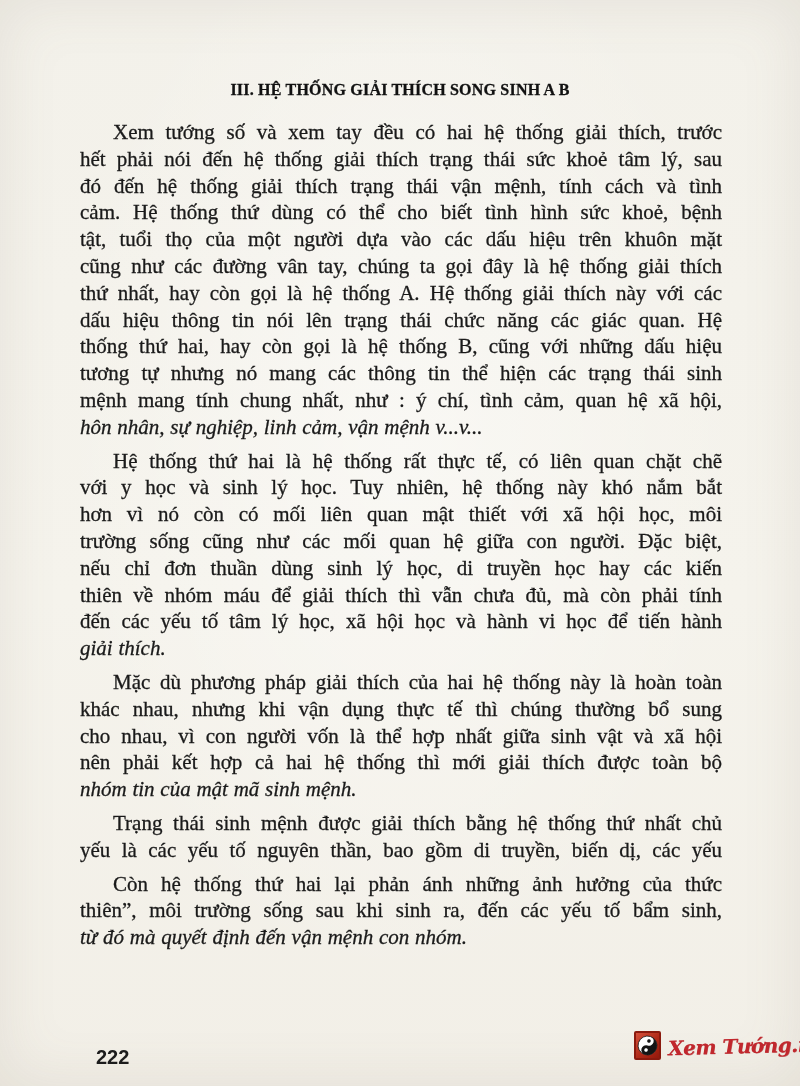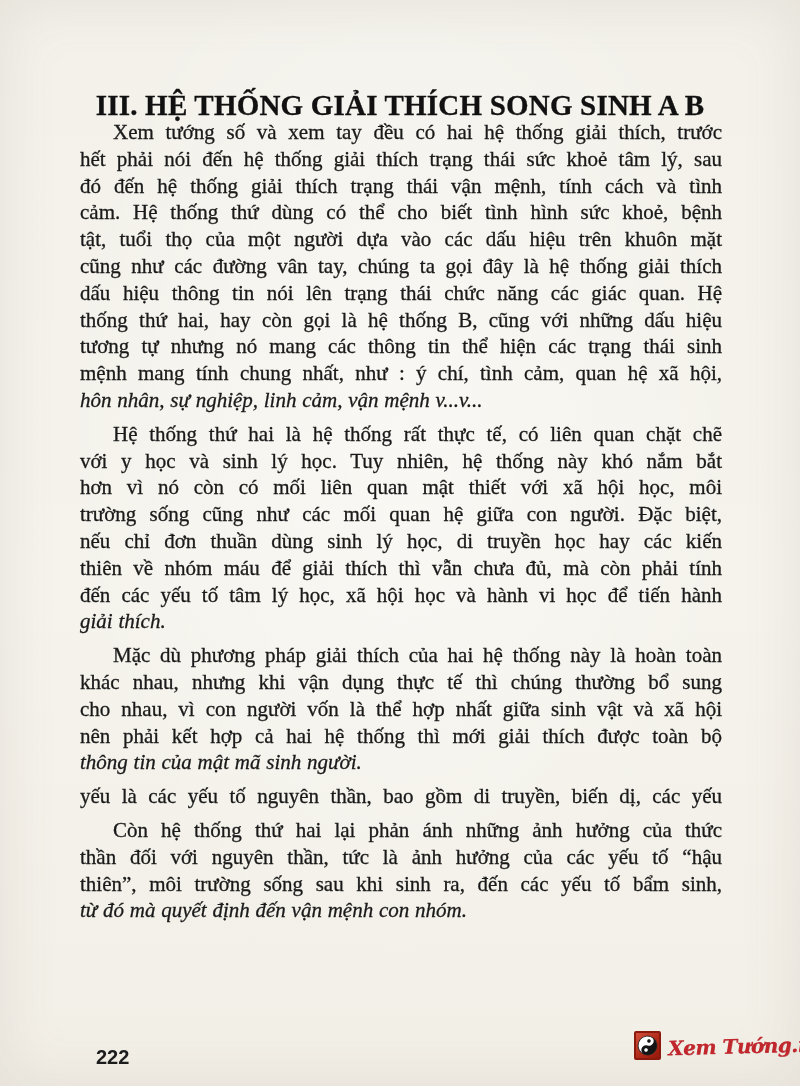--- a/index.html
+++ b/index.html
@@ -13,21 +13,21 @@
       linear-gradient(180deg, #f3f1ea 0%, #f5f3ec 55%, #f2efe7 100%);
     box-shadow:inset 0 0 60px rgba(120,110,90,0.12);
     overflow:hidden;
     font-family:"Liberation Serif","DejaVu Serif",serif;
     color:#161616;
   }
   .page-title{
     position:absolute;
     top:70px;left:0;right:0;
     text-align:center;
-    font-size:29px;
+    font-size:16px;
     font-weight:bold;
     letter-spacing:0.2px;
     color:#111;
     -webkit-text-stroke:0.3px #111;
   }
   .body-text{
     position:absolute;
     top:119px;
     left:80px;
     width:642px;
@@ -88,20 +88,21 @@
   <h1 class="page-title">III. HỆ THỐNG GIẢI THÍCH SONG SINH A B</h1>
 
   <div class="body-text">
       <div class="paragraph">
         <div class="line first">Xem tướng số và xem tay đều có hai hệ thống giải thích, trước</div>
         <div class="line">hết phải nói đến hệ thống giải thích trạng thái sức khoẻ tâm lý, sau</div>
         <div class="line">đó đến hệ thống giải thích trạng thái vận mệnh, tính cách và tình</div>
         <div class="line">cảm. Hệ thống thứ dùng có thể cho biết tình hình sức khoẻ, bệnh</div>
         <div class="line">tật, tuổi thọ của một người dựa vào các dấu hiệu trên khuôn mặt</div>
         <div class="line">cũng như các đường vân tay, chúng ta gọi đây là hệ thống giải thích</div>
+        <div class="line">thứ nhất, hay còn gọi là hệ thống A. Hệ thống giải thích này với các</div>
         <div class="line">dấu hiệu thông tin nói lên trạng thái chức năng các giác quan. Hệ</div>
         <div class="line">thống thứ hai, hay còn gọi là hệ thống B, cũng với những dấu hiệu</div>
         <div class="line">tương tự nhưng nó mang các thông tin thể hiện các trạng thái sinh</div>
         <div class="line">mệnh mang tính chung nhất, như : ý chí, tình cảm, quan hệ xã hội,</div>
         <div class="line last">hôn nhân, sự nghiệp, linh cảm, vận mệnh v...v...</div>
       </div>
       <div class="paragraph">
         <div class="line first">Hệ thống thứ hai là hệ thống rất thực tế, có liên quan chặt chẽ</div>
         <div class="line">với y học và sinh lý học. Tuy nhiên, hệ thống này khó nắm bắt</div>
         <div class="line">hơn vì nó còn có mối liên quan mật thiết với xã hội học, môi</div>
@@ -109,28 +110,28 @@
         <div class="line">nếu chỉ đơn thuần dùng sinh lý học, di truyền học hay các kiến</div>
         <div class="line">thiên về nhóm máu để giải thích thì vẫn chưa đủ, mà còn phải tính</div>
         <div class="line">đến các yếu tố tâm lý học, xã hội học và hành vi học để tiến hành</div>
         <div class="line last">giải thích.</div>
       </div>
       <div class="paragraph">
         <div class="line first">Mặc dù phương pháp giải thích của hai hệ thống này là hoàn toàn</div>
         <div class="line">khác nhau, nhưng khi vận dụng thực tế thì chúng thường bổ sung</div>
         <div class="line">cho nhau, vì con người vốn là thể hợp nhất giữa sinh vật và xã hội</div>
         <div class="line">nên phải kết hợp cả hai hệ thống thì mới giải thích được toàn bộ</div>
-        <div class="line last">thông tin của mật mã sinh người.</div>
+        <div class="line last">nhóm tin của mật mã sinh mệnh.</div>
       </div>
       <div class="paragraph">
+        <div class="line first">Trạng thái sinh mệnh được giải thích bằng hệ thống thứ nhất chủ</div>
         <div class="line">yếu là các yếu tố nguyên thần, bao gồm di truyền, biến dị, các yếu</div>
       </div>
       <div class="paragraph">
         <div class="line first">Còn hệ thống thứ hai lại phản ánh những ảnh hưởng của thức</div>
-        <div class="line">thần đối với nguyên thần, tức là ảnh hưởng của các yếu tố “hậu</div>
         <div class="line">thiên”, môi trường sống sau khi sinh ra, đến các yếu tố bẩm sinh,</div>
         <div class="line last">từ đó mà quyết định đến vận mệnh con nhóm.</div>
       </div>
     </div>
 
   <div class="page-number">222</div>
 
   <div class="watermark">
     <div class="wm-box">
       <svg viewBox="0 0 40 40" width="21" height="21" style="transform:rotate(18deg)">

